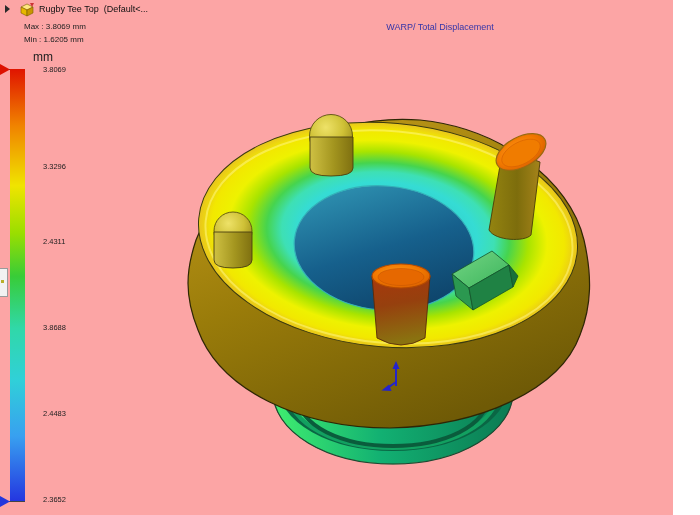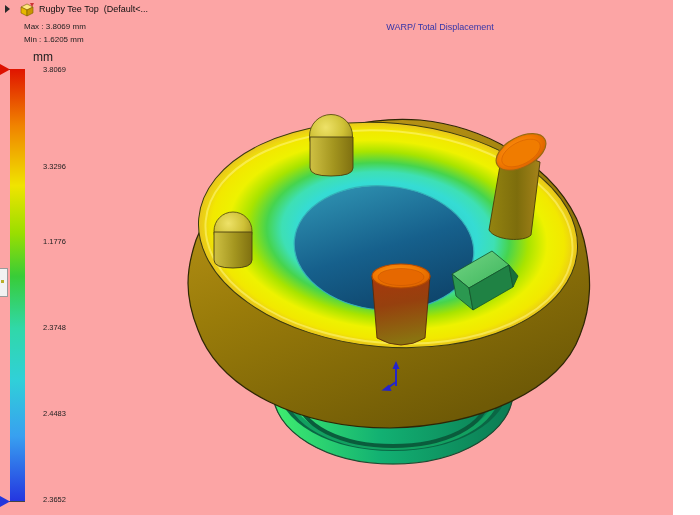--- a/index.html
+++ b/index.html
@@ -66,22 +66,22 @@
     </defs>
     <line x1="2" y1="7.5" x2="25" y2="7.5" stroke="#444" stroke-width="1"></line>
     <line x1="2" y1="439.5" x2="25" y2="439.5" stroke="#444" stroke-width="1"></line>
     <rect x="10" y="7" width="15" height="432" fill="url(#gradBar)"></rect>
     <polygon points="0,2 10,7.5 0,13" fill="#dd1100"></polygon>
     <polygon points="0,434 10,439.5 0,445" fill="#2336dd"></polygon>
   </svg>
 
   <div class="tick" style="top:65px">3.8069</div>
   <div class="tick" style="top:162px">3.3296</div>
-  <div class="tick" style="top:237px">1.1776</div>
-  <div class="tick" style="top:323px">2.3748</div>
+  <div class="tick" style="top:237px">2.4311</div>
+  <div class="tick" style="top:323px">3.8688</div>
   <div class="tick" style="top:409px">2.4483</div>
   <div class="tick" style="top:495px">2.3652</div>
 
   <div class="plot-title">WARP/ Total Displacement</div>
 
   <div class="clipped-frag">
       <i></i>
     </div>
 
   <div class="viewport">

